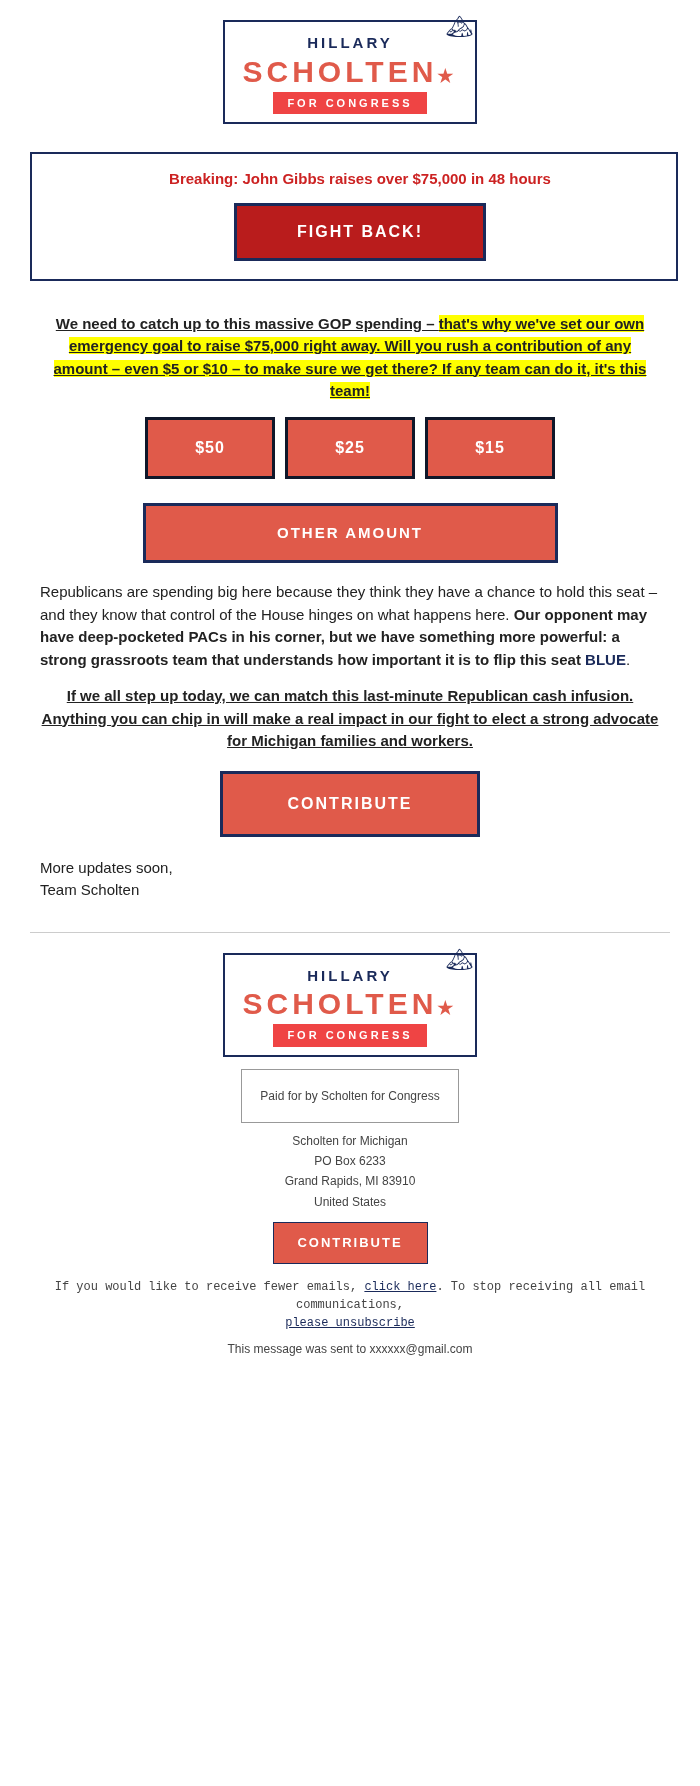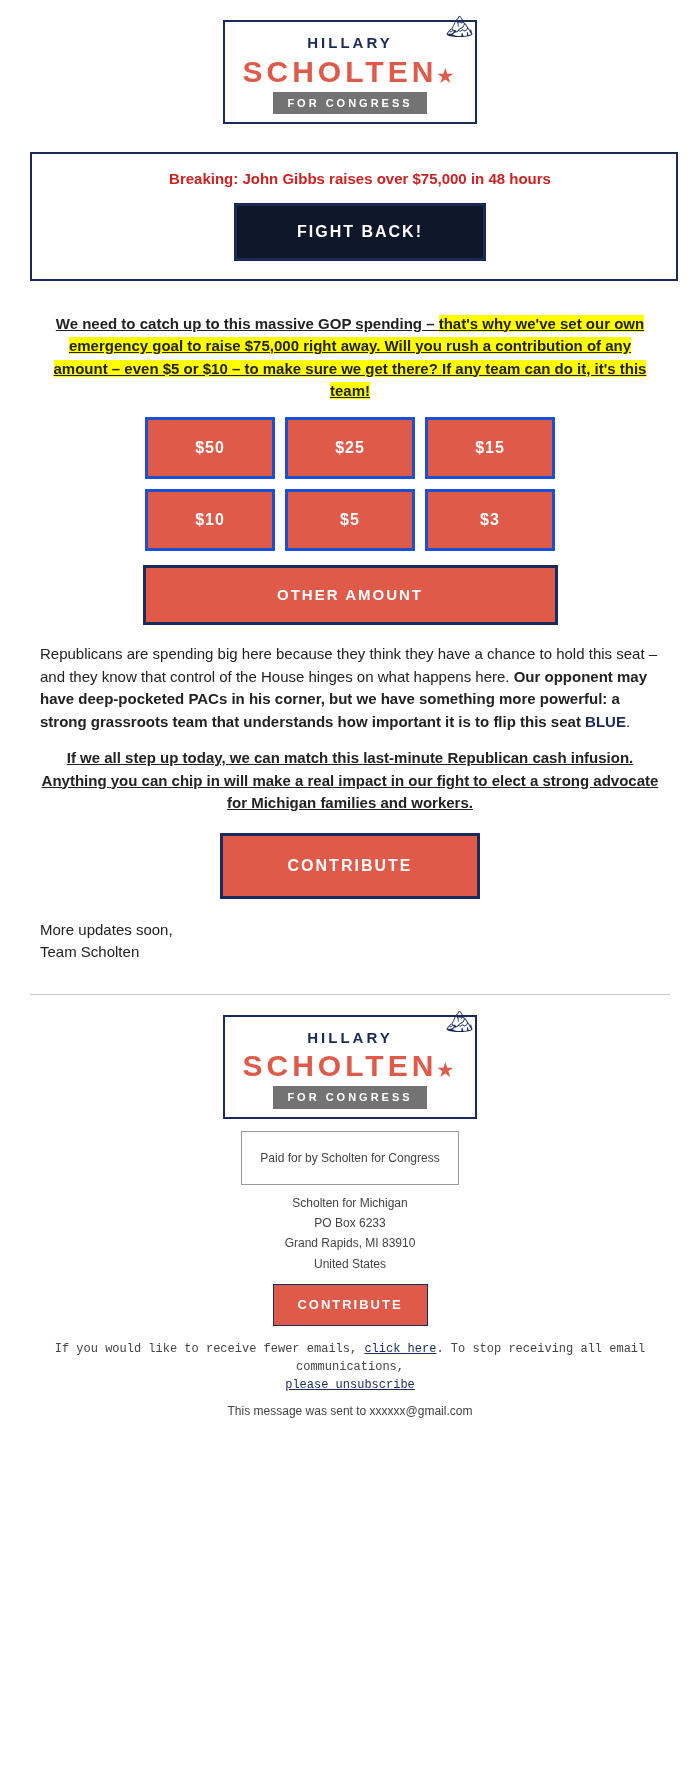--- a/index.html
+++ b/index.html
@@ -32,21 +32,21 @@
     }
     .logo-scholten {
       color: #e05a4a;
       font-size: 30px;
       font-weight: 900;
       letter-spacing: 4px;
       text-transform: uppercase;
       line-height: 1.1;
     }
     .logo-for-congress {
-      background: #737373;
+      background: #ef4444;
       color: #fff;
       font-size: 11px;
       font-weight: bold;
       letter-spacing: 3px;
       text-transform: uppercase;
       padding: 3px 14px;
       margin-top: 4px;
       display: inline-block;
     }
     .logo-star {
@@ -66,21 +66,21 @@
       padding: 14px 20px 18px 32px;
       text-align: center;
     }
     .breaking-text {
       color: #cc2222;
       font-weight: bold;
       font-size: 15px;
       margin-bottom: 12px;
     }
     .fight-back-btn {
-      background: #0f172a;
+      background: #b91c1c;
       color: #fff;
       font-weight: bold;
       font-size: 16px;
       letter-spacing: 2px;
       border: 3px solid #1a2a5a;
       padding: 14px 60px;
       cursor: pointer;
       display: inline-block;
       text-transform: uppercase;
     }
@@ -99,21 +99,21 @@
       font-weight: bold;
       text-decoration: underline;
       margin: 14px 0;
       font-size: 15px;
     }
     .donation-btn {
       background: #e05a4a;
       color: #fff;
       font-weight: bold;
       font-size: 16px;
-      border: 3px solid #1d4ed8;
+      border: 3px solid #0f172a;
       padding: 16px 0;
       width: 130px;
       text-align: center;
       cursor: pointer;
       letter-spacing: 1px;
     }
     .other-amount-btn {
       background: #e05a4a;
       color: #fff;
       font-weight: bold;
@@ -244,25 +244,20 @@
     <span>We need to catch up to this massive GOP spending – </span><span class="highlight-yellow">that's why we've set our own emergency goal to raise $75,000 right away. Will you rush a contribution of any amount – even $5 or $10 – to make sure we get there? If any team can do it, it's this team!</span>
   </p>
 
   <div class="donation-row">
     <div class="donation-btn">$50</div>
     <div class="donation-btn">$25</div>
     <div class="donation-btn">$15</div>
   </div>
   <div style="height:10px"></div>
 
-  <div class="donation-row">
-    <div class="donation-btn">$10</div>
-    <div class="donation-btn">$5</div>
-    <div class="donation-btn">$3</div>
-  </div>
   <div style="height:10px"></div>
 
   <div class="other-amount-btn">OTHER AMOUNT</div>
 
   <p class="para" style="margin-top:18px;">
     <span>Republicans are spending big here because they think they have a chance to hold this seat – and they know that control of the House hinges on what happens here. </span><strong>Our opponent may have deep-pocketed PACs in his corner, but we have something more powerful: a strong grassroots team that understands how important it is to flip this seat </strong><span class="blue-text">BLUE</span><span>.</span>
   </p>
 
   <p class="centered-bold">
     <span>If we all step up today, we can match this last-minute Republican cash infusion. Anything you can chip in will make a real impact in our fight to elect a strong advocate for Michigan families and workers.</span>

